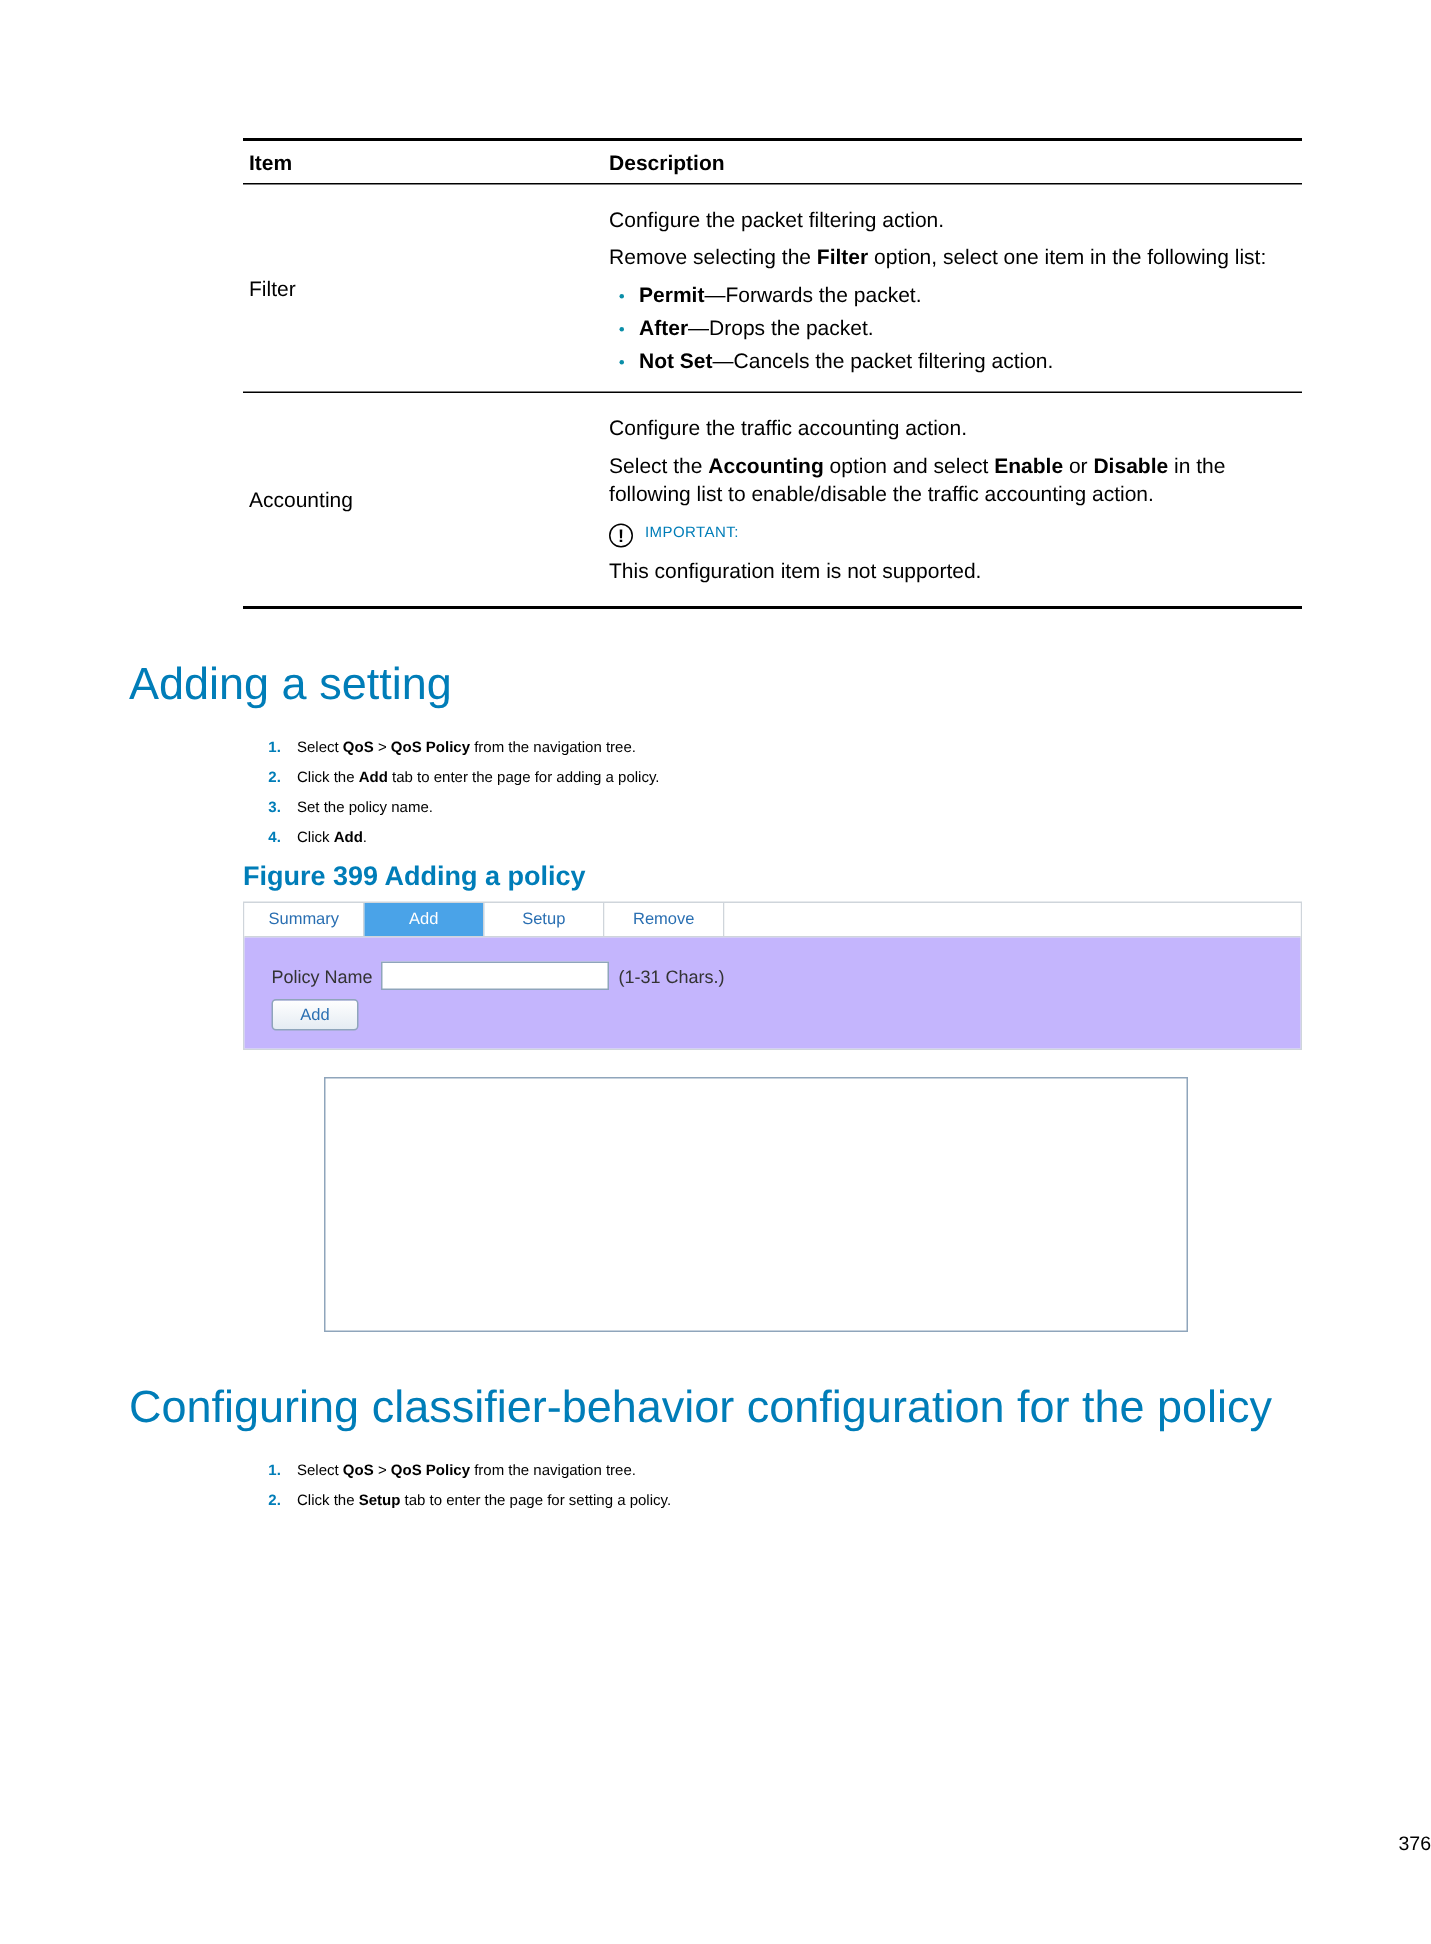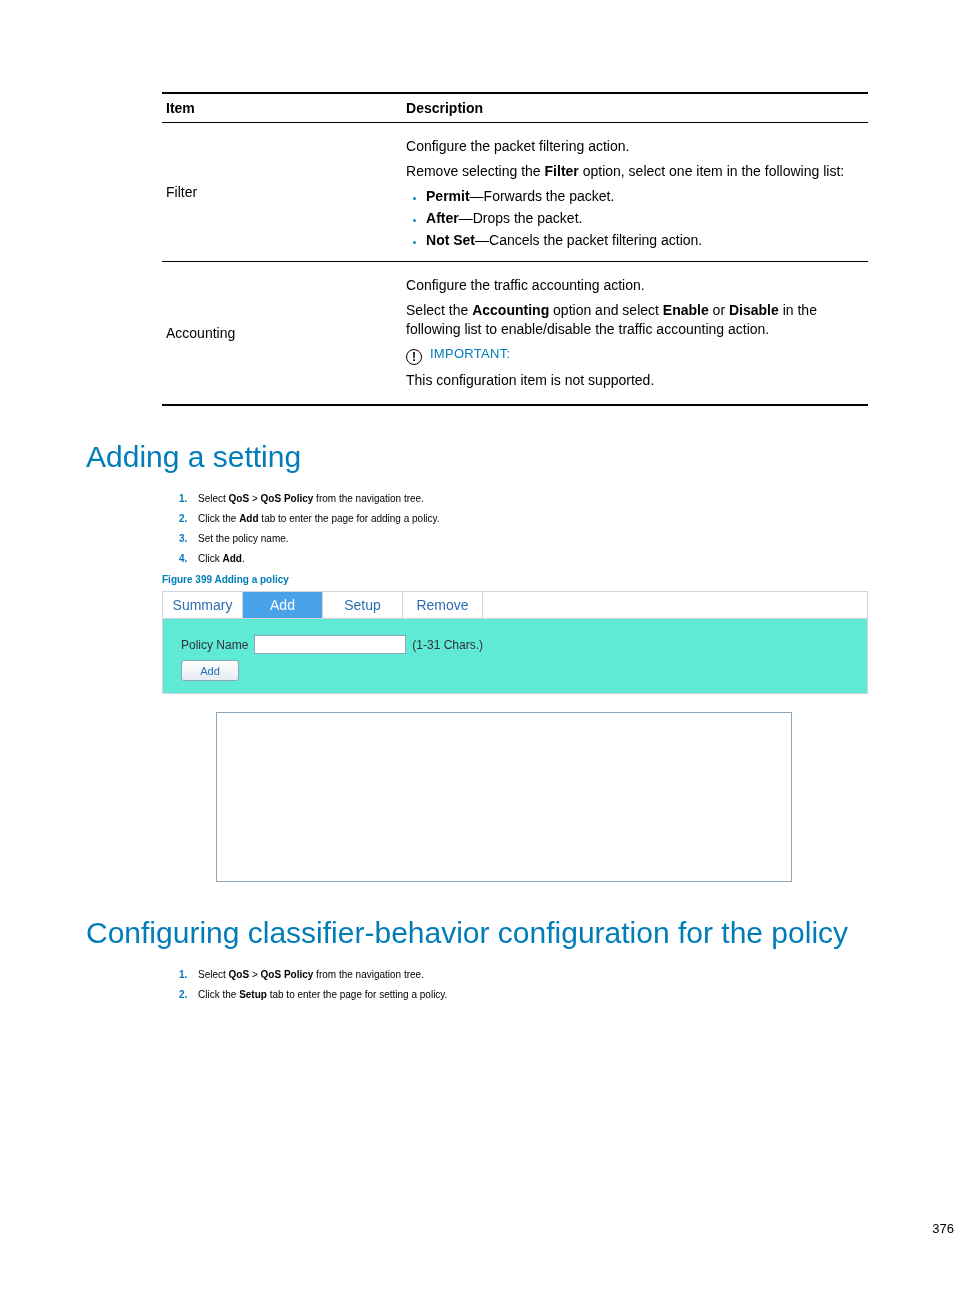--- a/index.html
+++ b/index.html
@@ -51,68 +51,68 @@
     border: 1.6px solid #000;
     border-radius: 50%;
     text-align: center;
     font-weight: bold;
     line-height: 15px;
     font-size: 12px;
     vertical-align: -3px;
   }
   .important-label {
     color: #007db8;
-    font-size: 13px;
+    font-size: 10px;
     letter-spacing: 0.3px;
     font-weight: normal;
     margin-left: 4px;
   }
   h2.section {
     color: #007db8;
     font-weight: normal;
     font-size: 30px;
     margin: 34px 0 18px 0;
   }
   ol.steps {
     margin: 0 0 8px 76px;
     padding-left: 28px;
     font-size: 10px;
   }
   ol.steps li { margin: 6px 0; padding-left: 8px; line-height: 1.4; }
   ol.steps li::marker { font-weight: bold; color: #007db8; }
   .fig-caption {
     color: #007db8;
     font-weight: bold;
-    font-size: 10px;
+    font-size: 18px;
     margin: 6px 0 6px 76px;
   }
   .fig {
     margin-left: 76px;
     width: 706px;
     border: 1px solid #cfd5db;
   }
   .tabs {
     display: flex;
     border-bottom: 1px solid #cfd5db;
     background: #f1f4f7;
   }
   .tab {
     width: 80px;
     text-align: center;
     padding: 5px 0;
-    font-size: 14px;
+    font-size: 11px;
     color: #2a6fb2;
     border-right: 1px solid #cfd5db;
     cursor: pointer;
     background: #fff;
   }
   .tab:first-child { border-left: none; }
   .tab.active { background: #4aa3e8; color: #fff; }
   .tabs-filler { flex: 1; background: #fff; }
-  .fig-body { padding: 16px 18px 12px 18px; background: #5eead4; font-size: 12px; }
+  .fig-body { padding: 16px 18px 12px 18px; background: #c4b5fd; font-size: 12px; }
   .form-row { display: flex; align-items: center; gap: 6px; }
   .form-label { color: #333; }
   .form-input {
     width: 152px; height: 19px;
     border: 1px solid #8fa5bb;
     background: #fff;
     font-size: 12px;
   }
   .form-hint { color: #333; }
   .add-btn {

